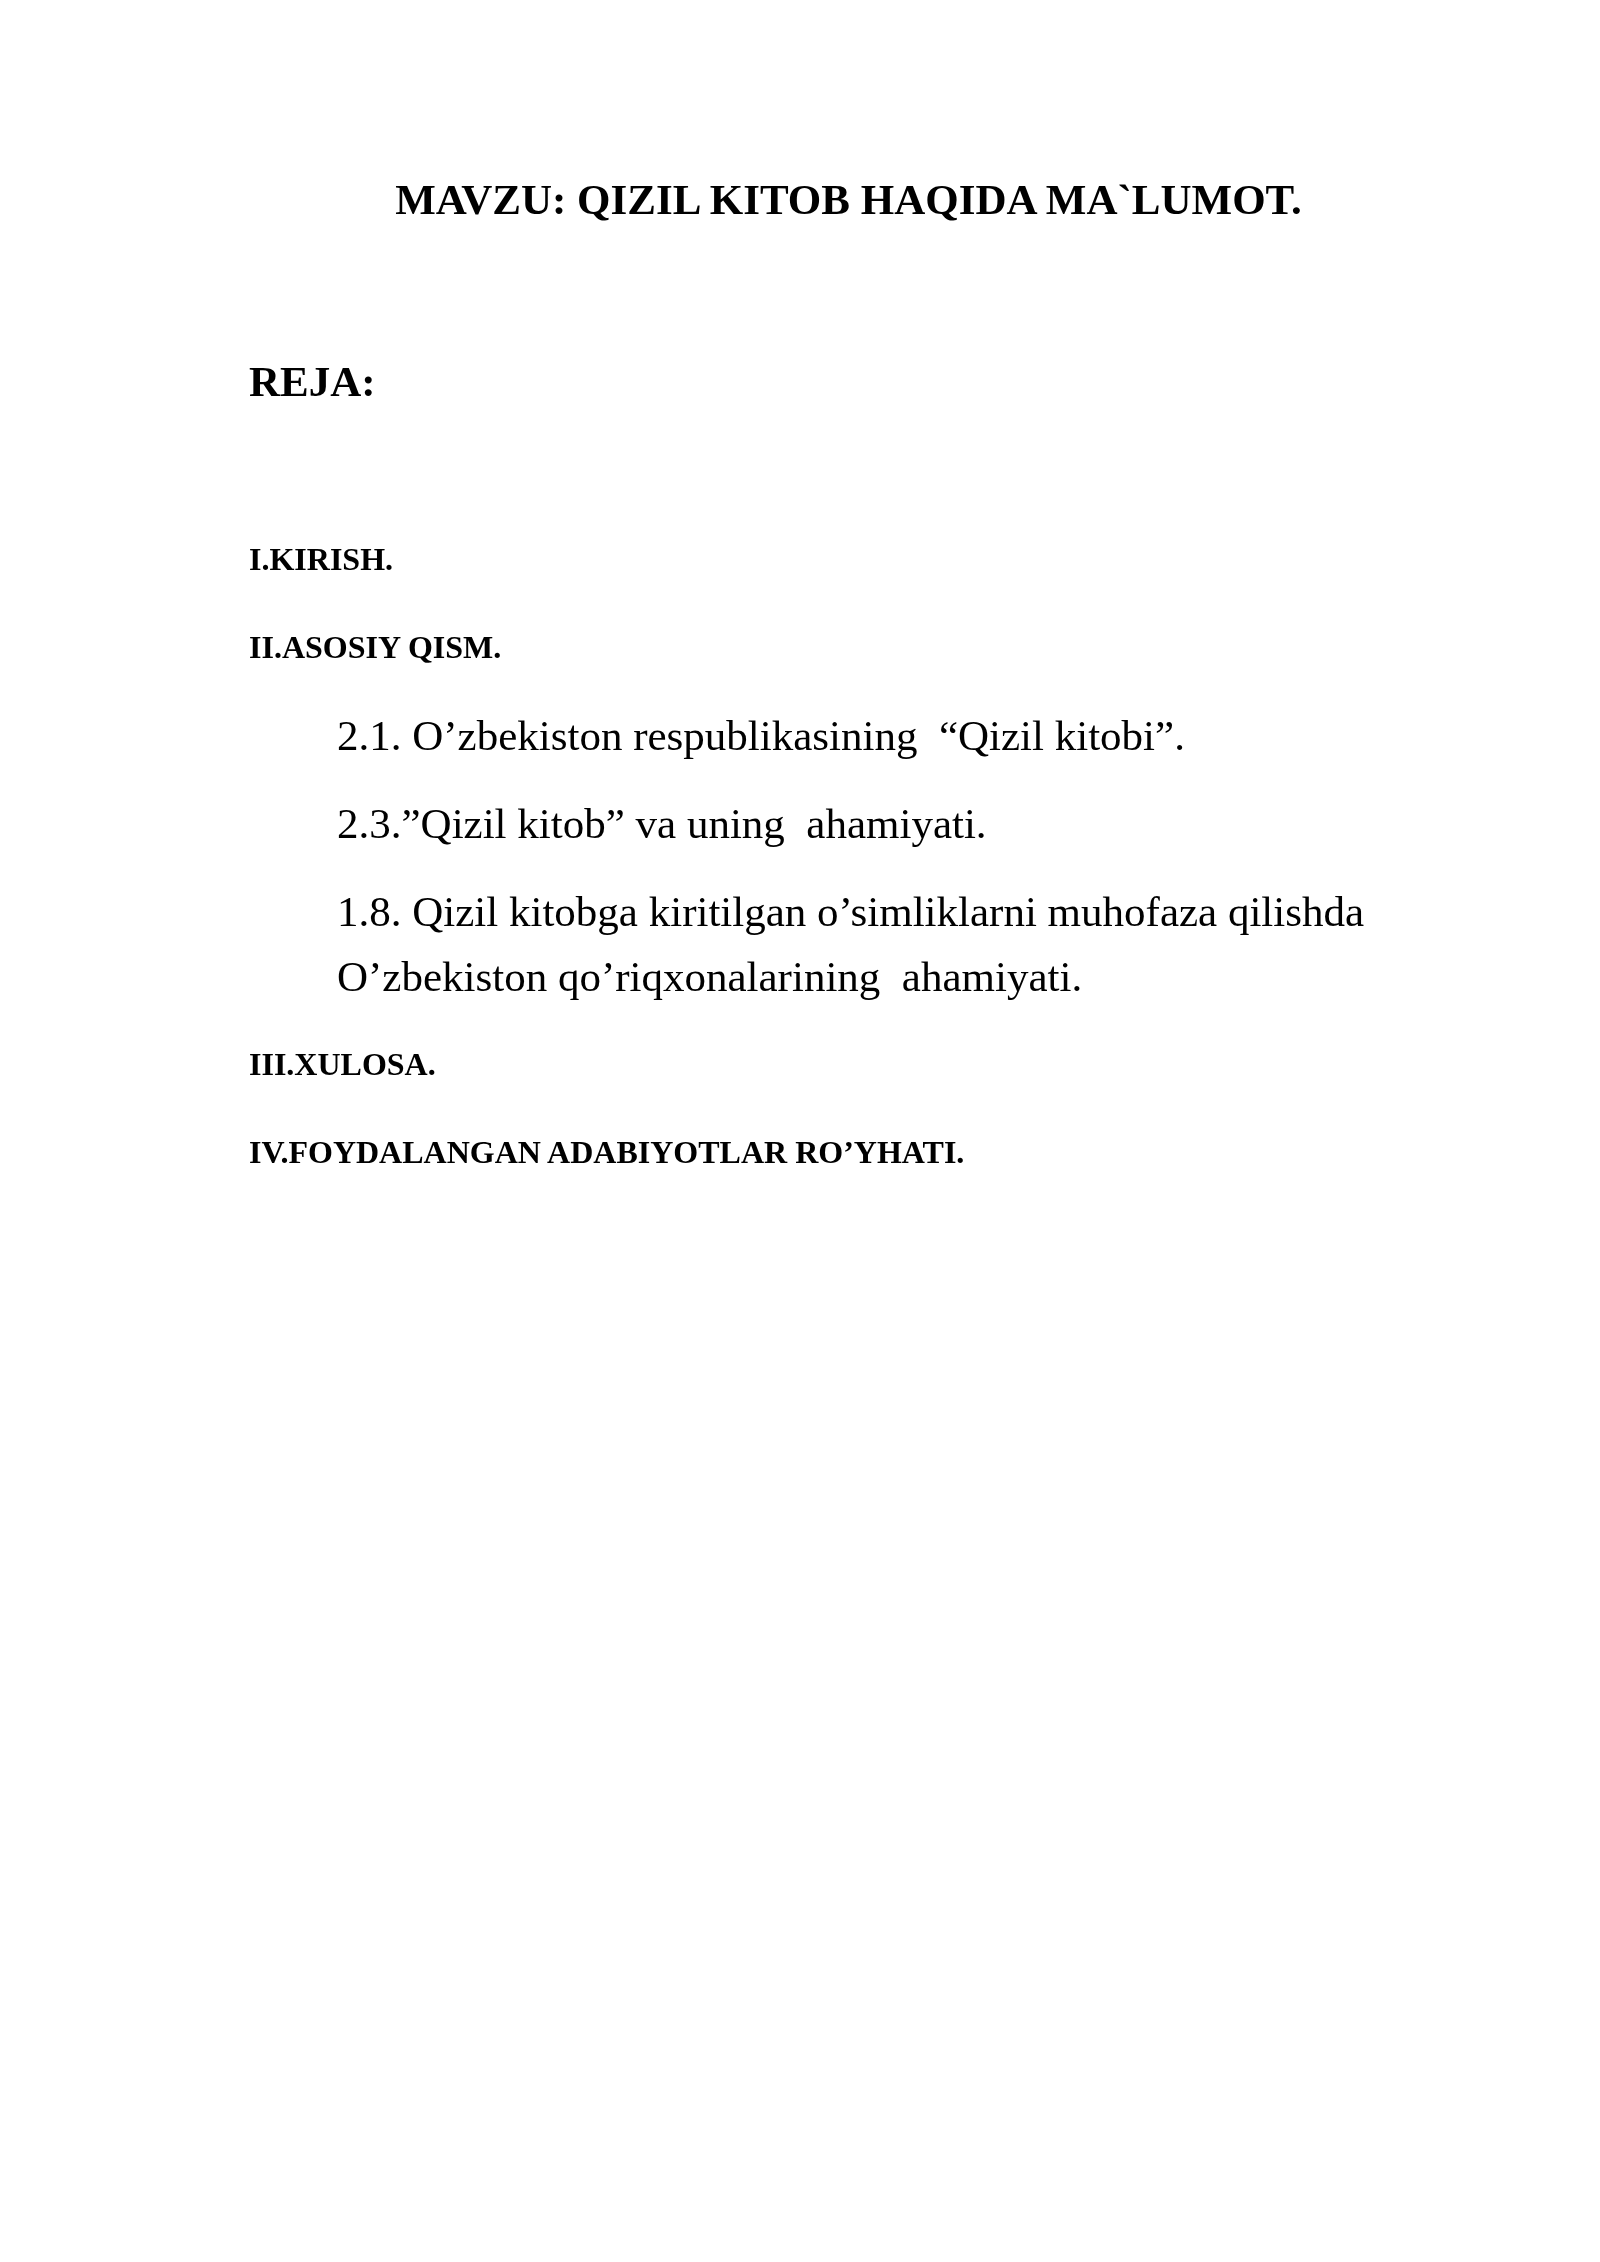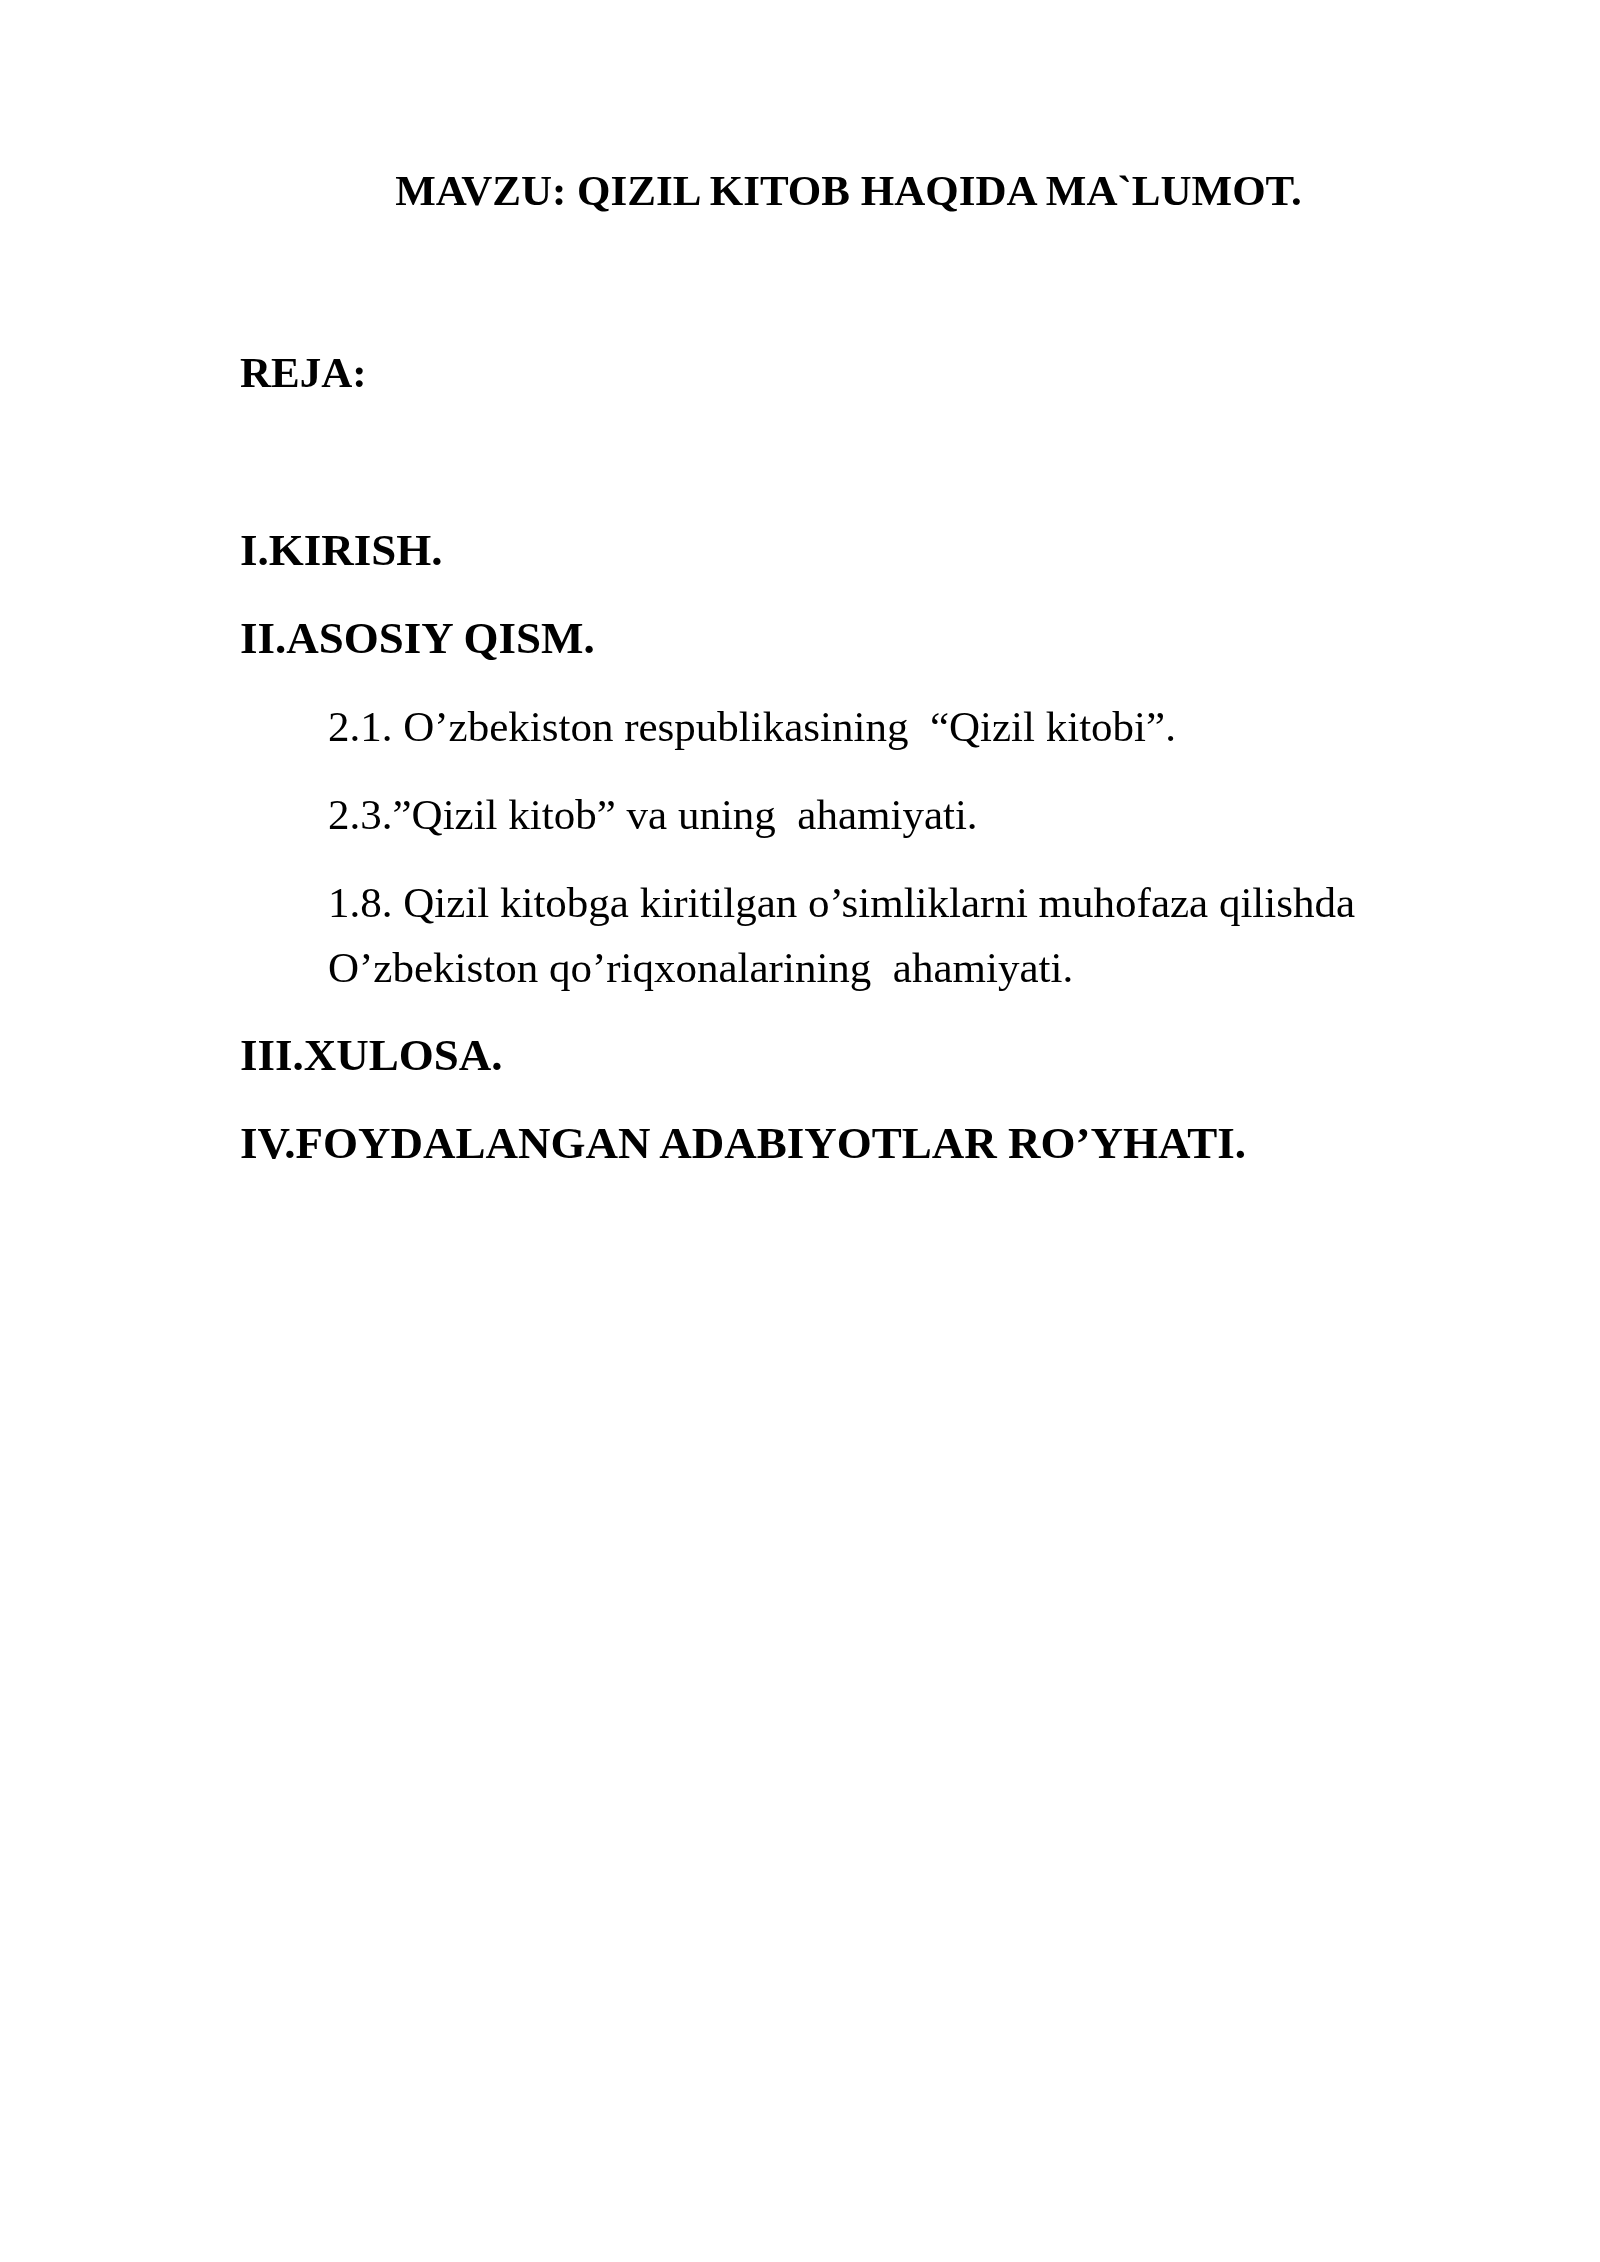--- a/index.html
+++ b/index.html
@@ -16,21 +16,21 @@
     overflow: hidden;
   }
   .page {
     box-sizing: border-box;
     width: 1600px;
     height: 2262px;
     padding: 150px 135px 0 232px;
     background: #ffffff;
   }
   .page p {
-    margin: 8px;
+    margin: 17px;
     font-size: 43px;
     line-height: 65px;
     white-space: pre-wrap;
   }
   .doc-title {
     font-size: 45px;
     font-weight: bold;
     text-align: center;
   }
   .plan-heading {
@@ -38,21 +38,21 @@
     font-weight: bold;
     margin-top: 117px !important;
   }
   .outline {
     margin-top: 113px;
   }
   .outline p {
     margin-bottom: 23px;
   }
   .outline p.heading {
-    font-size: 45px;
+    font-size: 32px;
     font-weight: bold;
   }
   .outline p.sub {
     padding-left: 88px;
   }
 </style>
 </head>
 <body>
 
 <div class="page">

